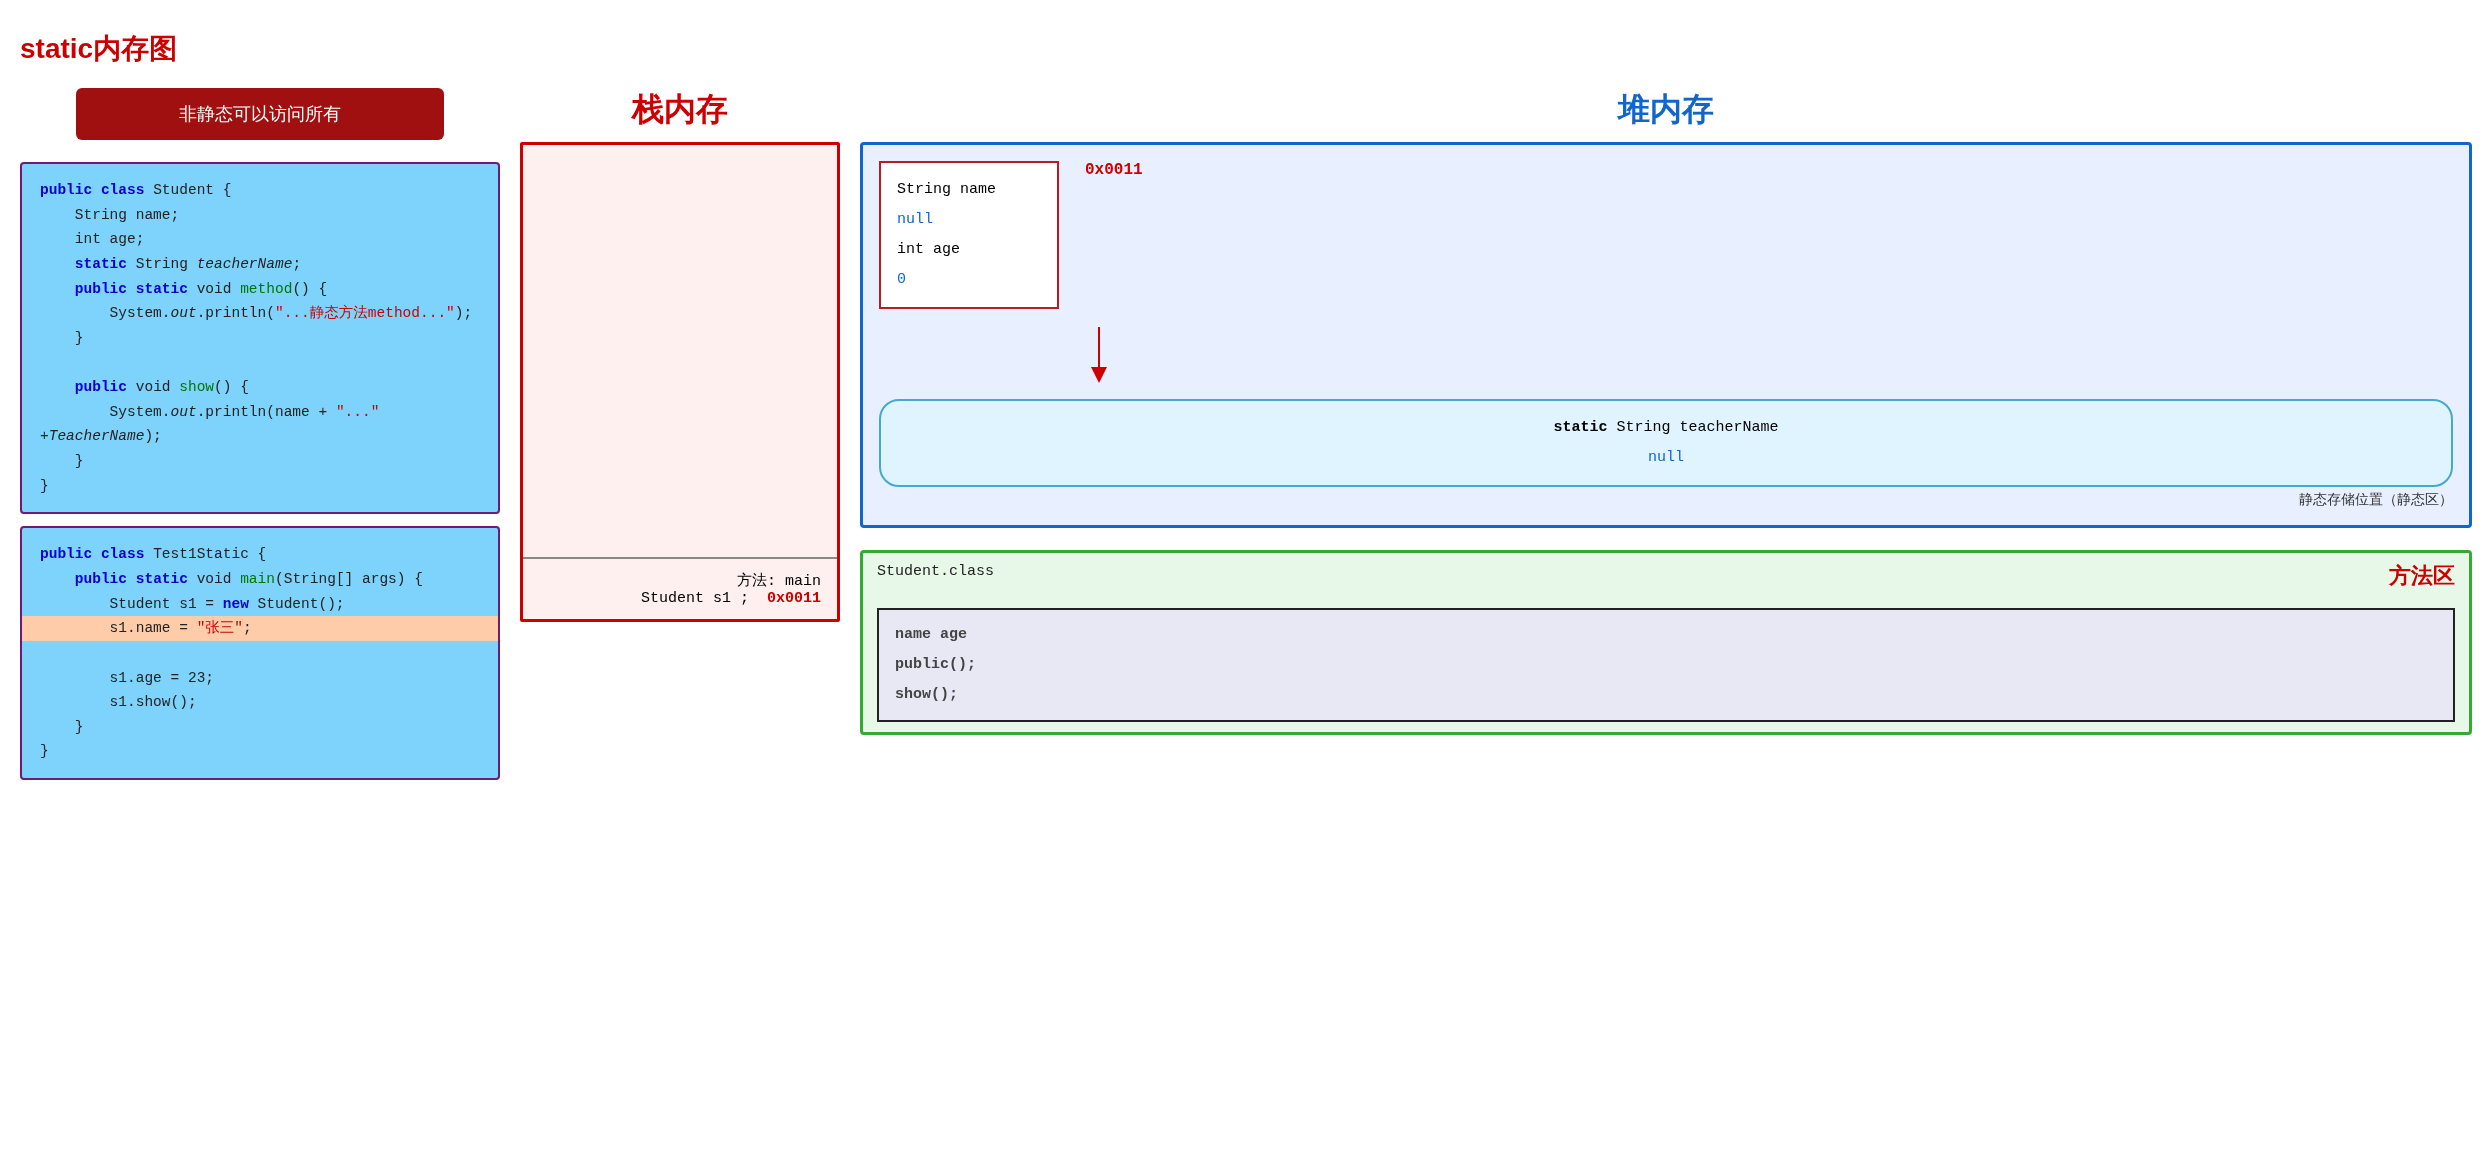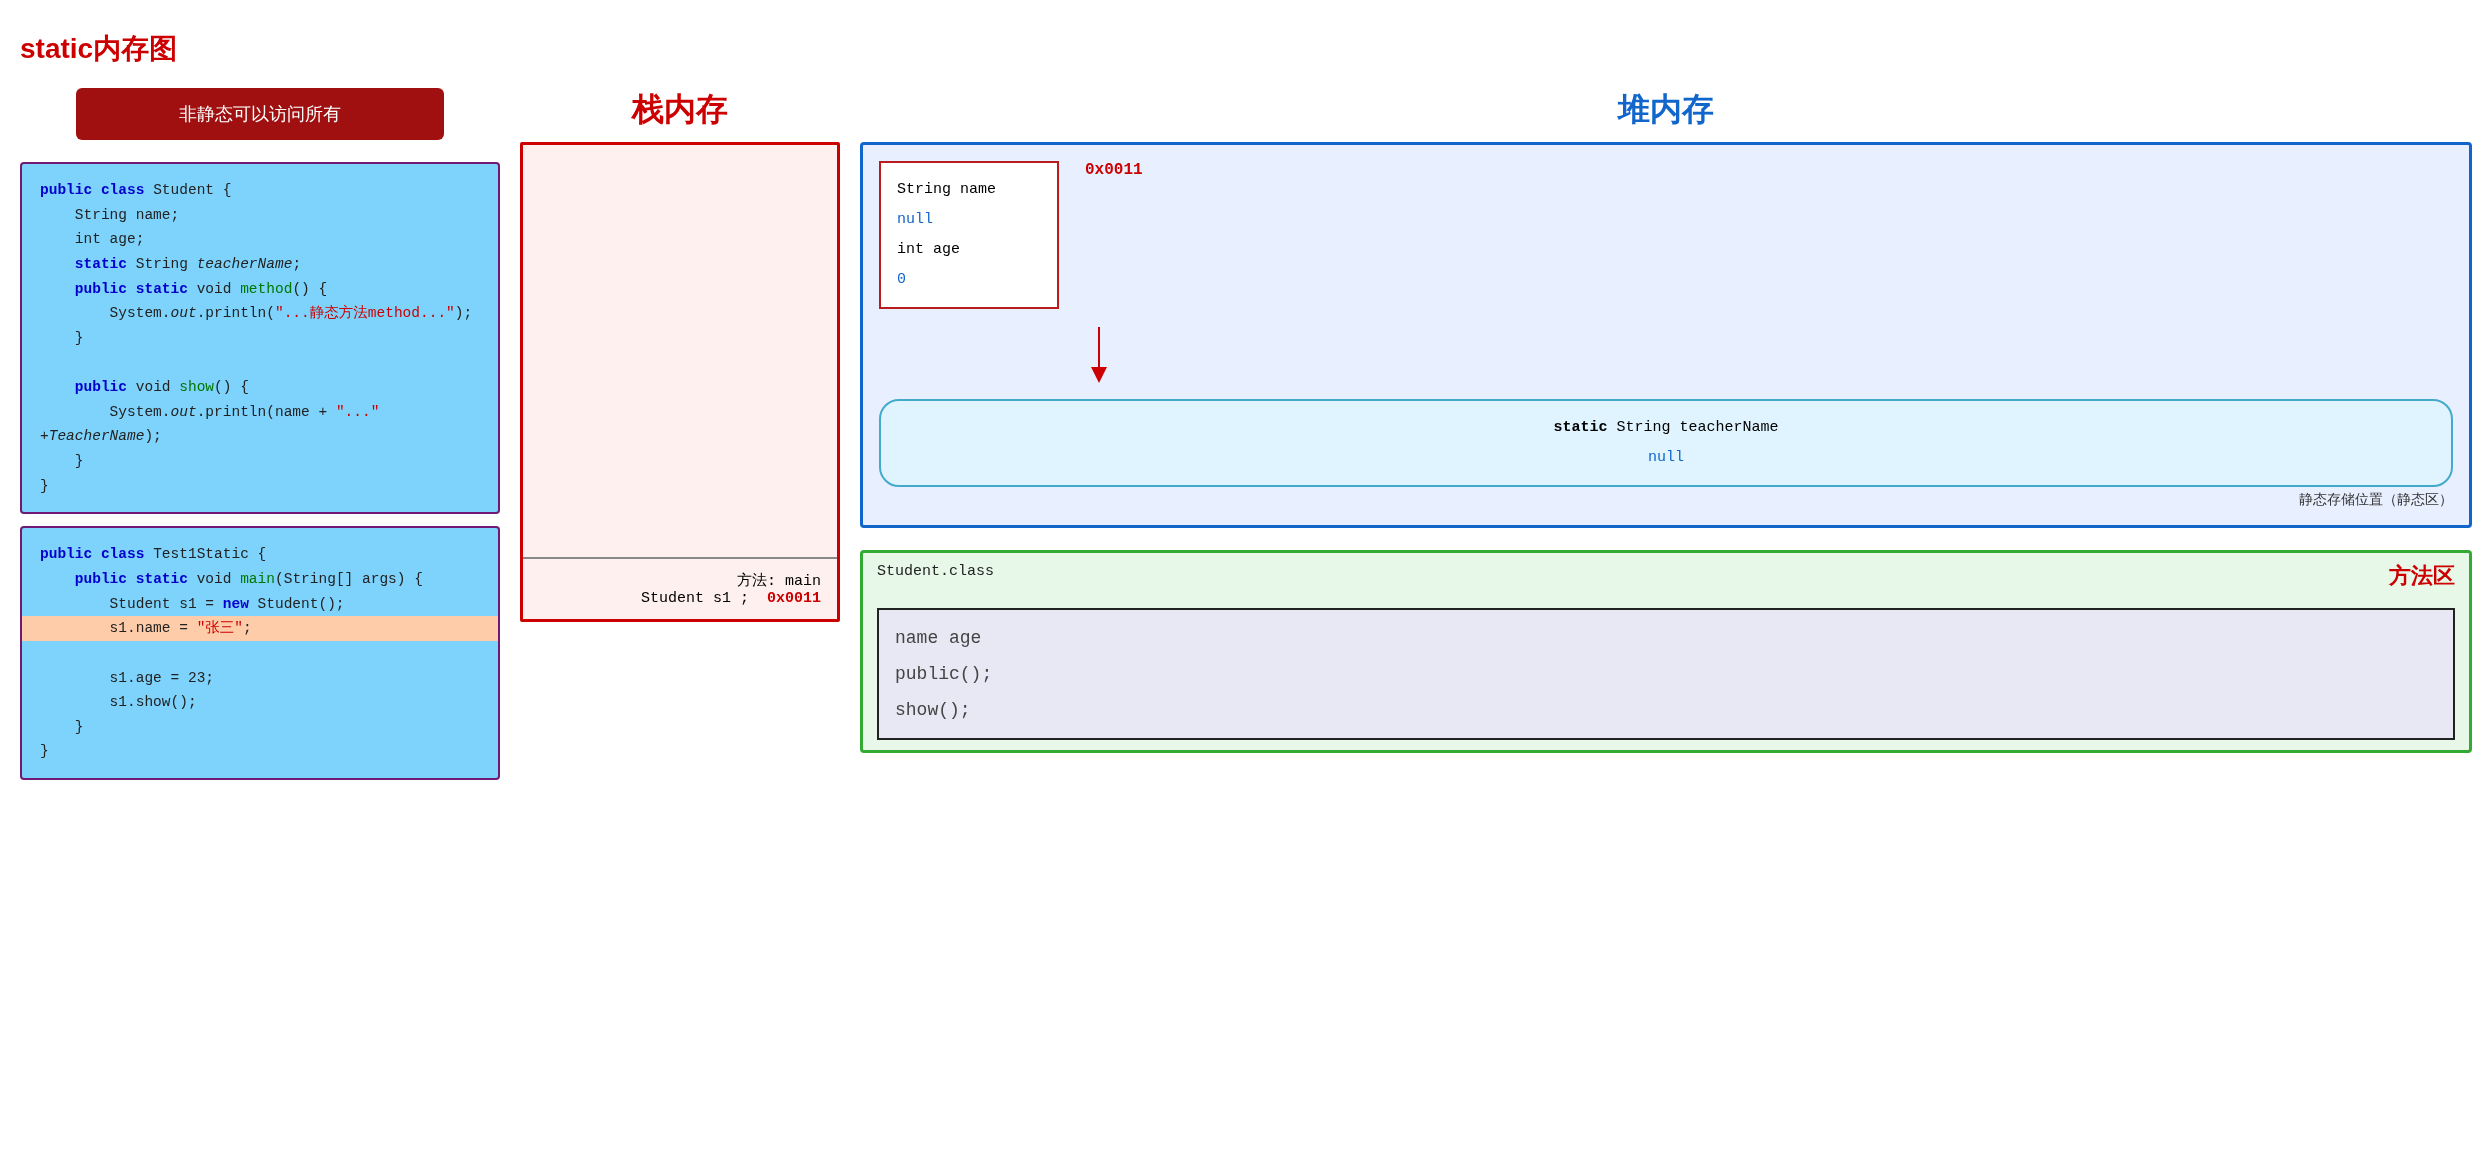--- a/index.html
+++ b/index.html
@@ -154,24 +154,25 @@
       font-weight: bold;
       font-family: Arial, sans-serif;
       position: absolute;
       top: 8px;
       right: 14px;
     }
     .method-inner-box {
       border: 2px solid #222;
       background: #e8e8f4;
       padding: 10px 16px;
-      font-size: 18px;
+      font-size: 15px;
       line-height: 2;
       color: #444;
       margin-top: 28px;
+      font-weight: bold;
     }
     .method-class-name {
       font-size: 15px;
       color: #222;
       font-family: 'Courier New', Courier, monospace;
     }
     .static-section-label {
       font-family: Arial, sans-serif;
       font-size: 14px;
       color: #333;

